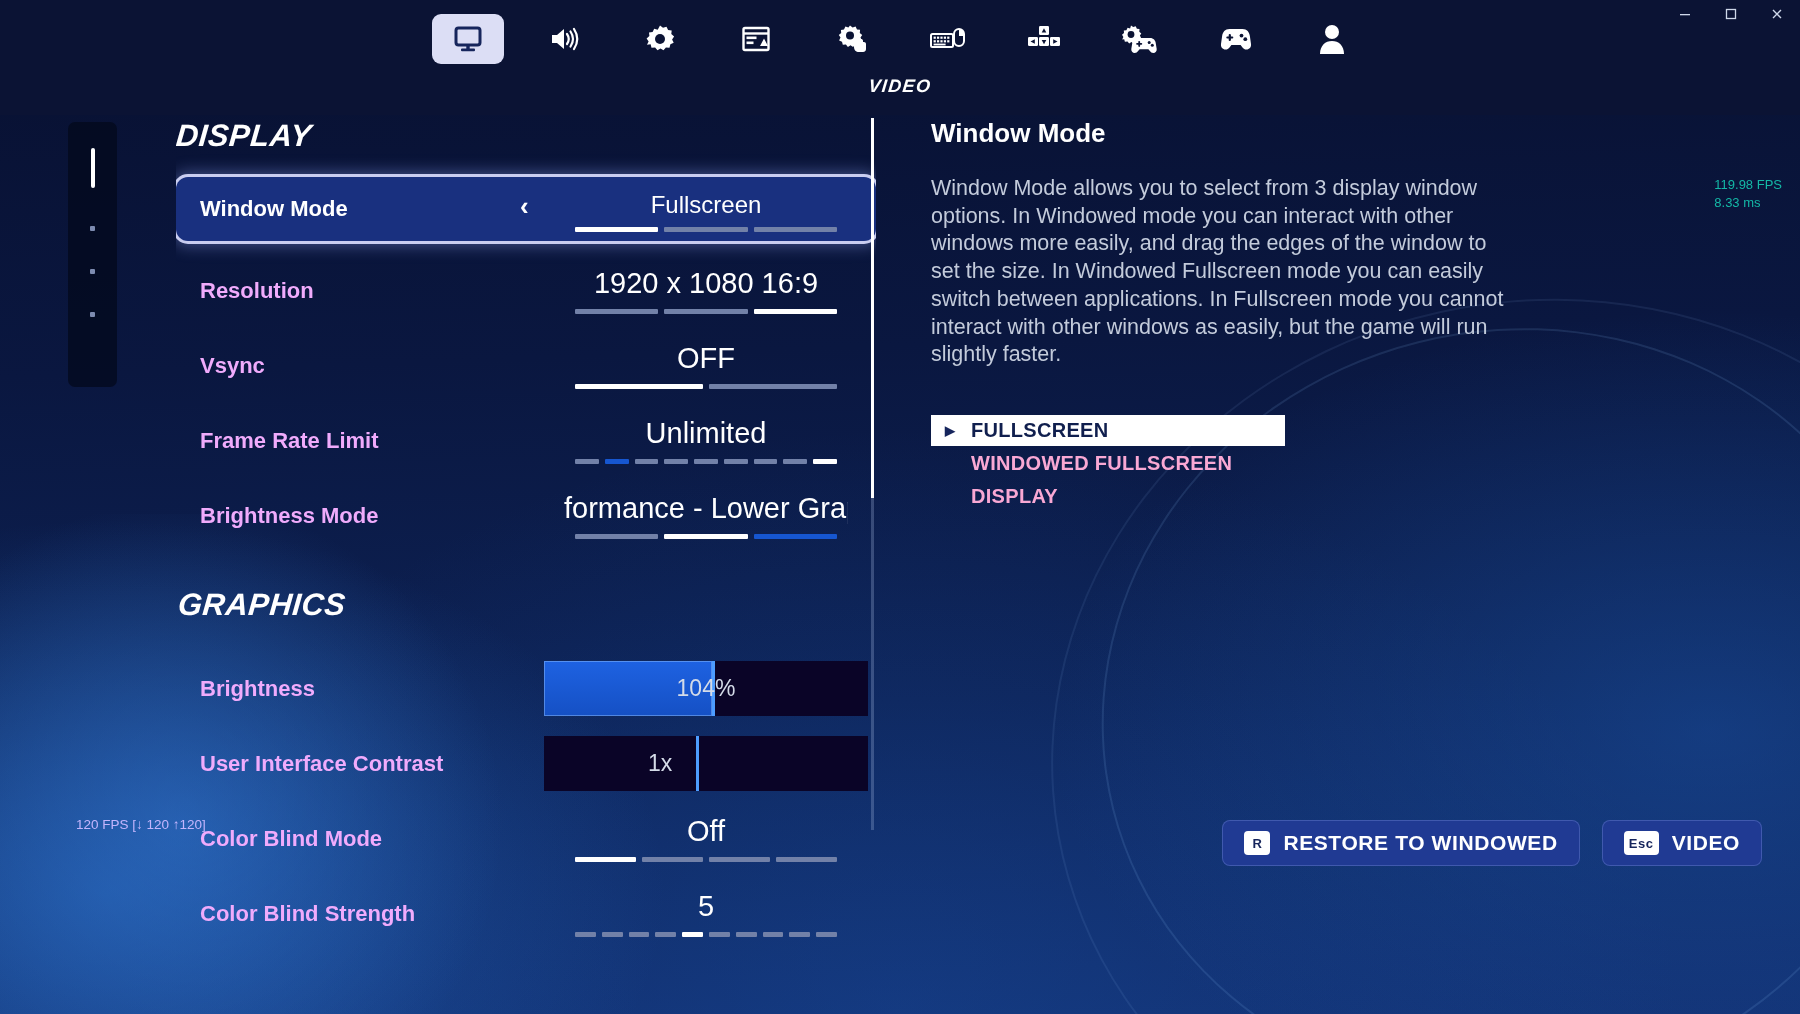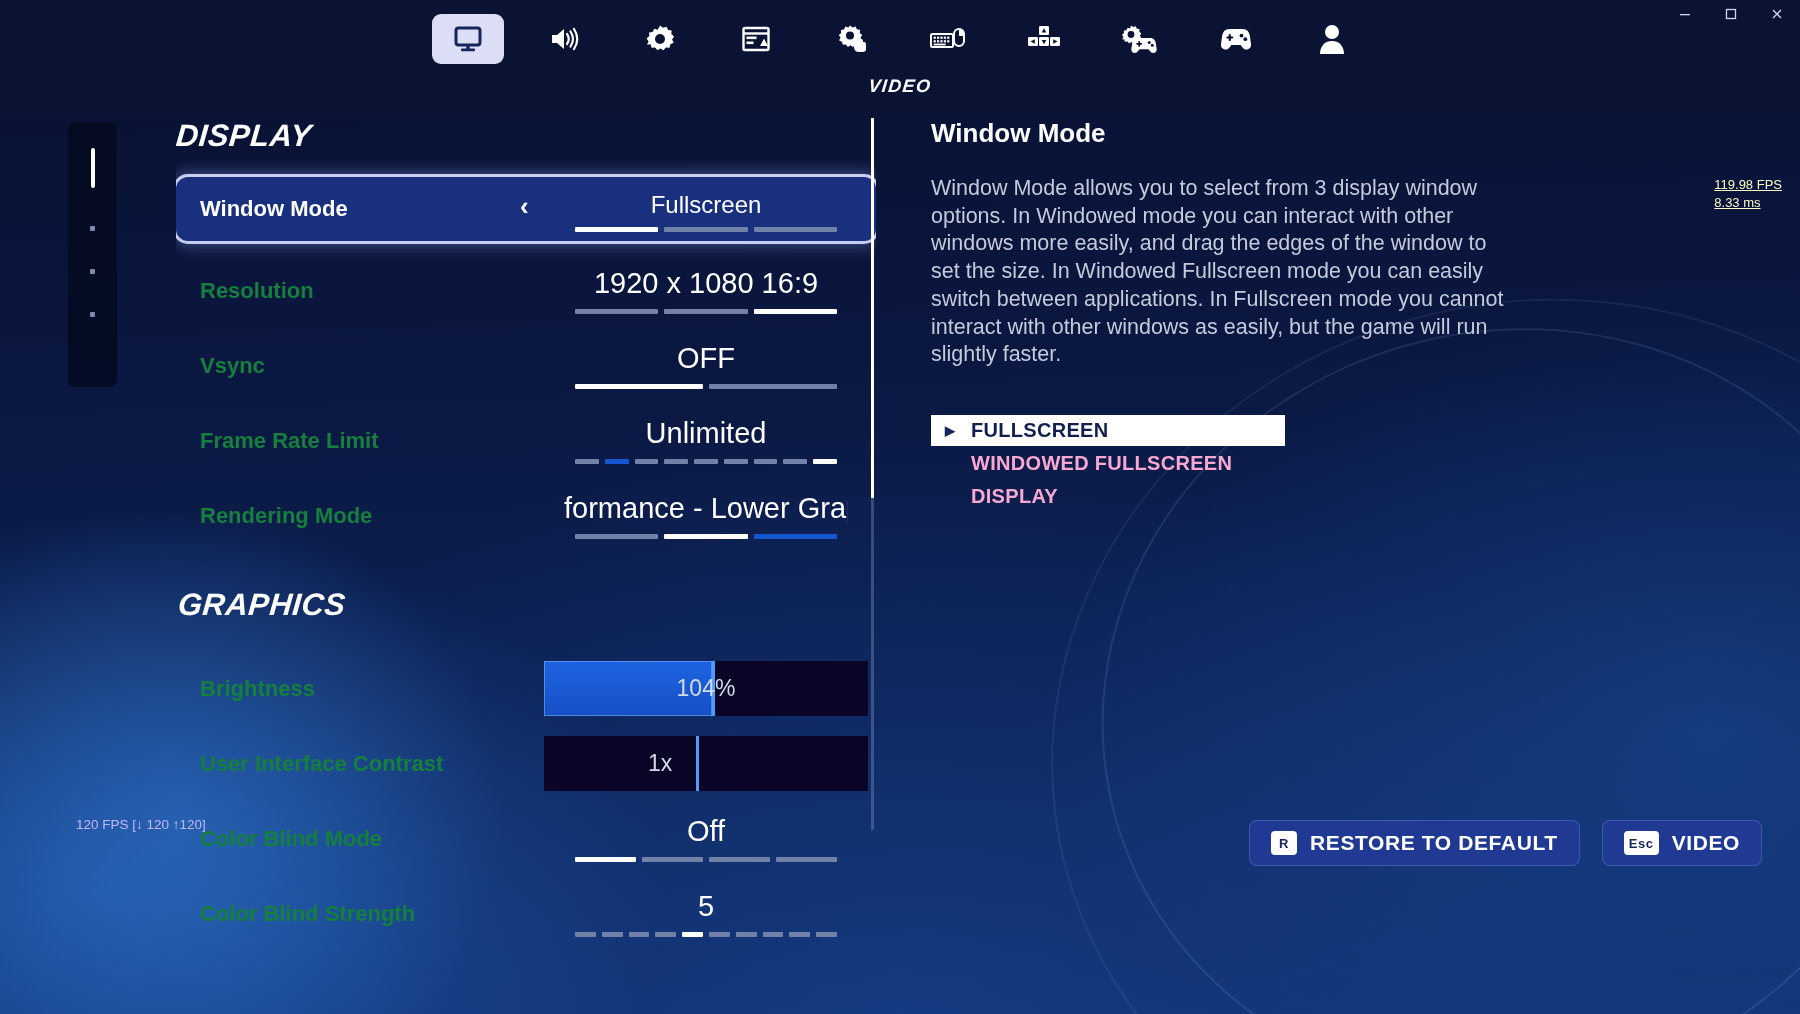--- a/index.html
+++ b/index.html
@@ -146,21 +146,21 @@
   #head-display { margin-bottom: 23px; }
   #head-graphics { margin-top: 34px; margin-bottom: 28px; margin-left: 2px; }
 
   .row {
     position: relative;
     height: 75px;
     display: flex;
     align-items: center;
   }
   .row .label {
-    color: #15803d;
+    color: #f0abfc;
     font-size: 22px;
     font-weight: bold;
     padding-left: 24px;
     flex: 0 0 360px;
   }
   .row.selected {
     background: #19307f;
     border-radius: 12px;
     box-shadow:
       0 0 0 3px #c9cdf0,
@@ -316,25 +316,24 @@
   }
   .opt.sel .caret { opacity: 1; }
   .opt .otext { padding-left: 10px; }
   .opt:not(.sel) .otext { padding-left: 26px; }
 
   
   #fps {
     position: absolute;
     right: 18px; top: 176px;
     text-align: left;
-    color: #fef9c3;
+    color: #14b8a6;
     font-size: 13px;
     line-height: 1.35;
     font-family: "Liberation Sans", sans-serif;
-    text-decoration: underline;
   }
 
   
   #perf {
     position: absolute;
     left: 76px; bottom: 182px;
     color: #c4b5fd;
     font-size: 13.5px;
   }
 
@@ -590,21 +589,21 @@
         <div class="seg"></div>
         <div class="seg"></div>
         <div class="seg"></div>
         <div class="seg"></div>
         <div class="seg on"></div>
       </div>
     </div>
   </div>
 
   <div class="row">
-    <div class="label">Rendering Mode</div>
+    <div class="label">Brightness Mode</div>
     <div class="valuewrap">
       <span class="value clipped">formance - Lower Graphic</span>
       <div class="segs">
         <div class="seg"></div>
         <div class="seg on"></div>
         <div class="seg accent"></div>
       </div>
     </div>
   </div>
 
@@ -689,19 +688,19 @@
 <div id="fps">
   <div>119.98 FPS</div>
   <div>8.33 ms</div>
 </div>
 
 <div id="perf">120 FPS [↓ 120 ↑120]</div>
 
 <div id="btns">
   <div class="bigbtn">
     <span class="keycap">R</span>
-    <span>RESTORE TO DEFAULT</span>
+    <span>RESTORE TO WINDOWED</span>
   </div>
   <div class="bigbtn">
     <span class="keycap">Esc</span>
     <span>VIDEO</span>
   </div>
 </div>
 
 </body></html>

